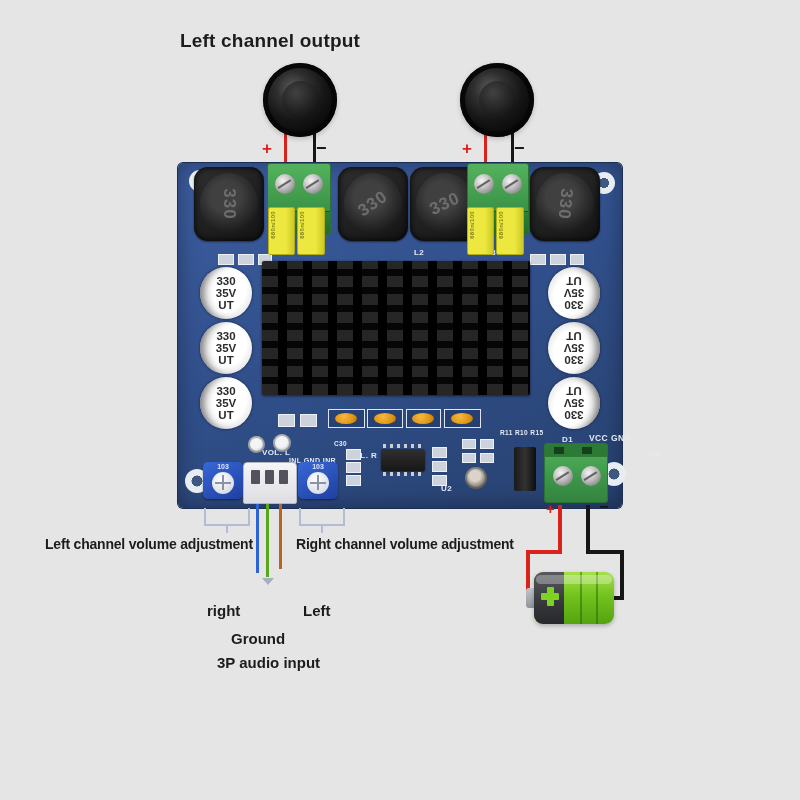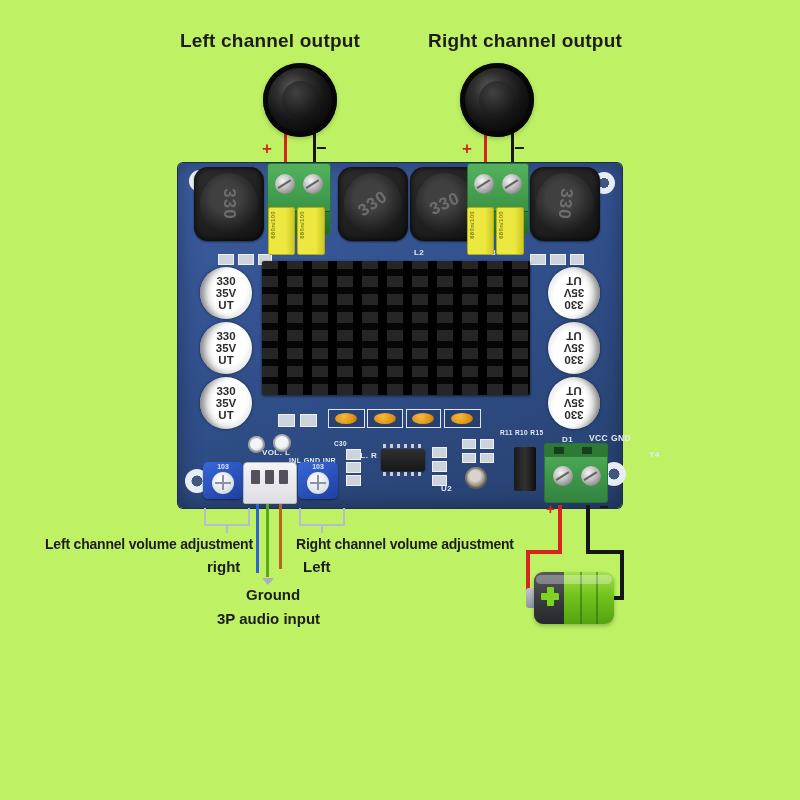--- a/index.html
+++ b/index.html
@@ -1,20 +1,20 @@
 <!DOCTYPE html>
 <html><head>
 <meta charset="utf-8">
 <style>
   html,body{margin:0;padding:0;background:#fff;}
-  #stage{position:relative;width:800px;height:800px;background:#bef264;overflow:hidden;
+  #stage{position:relative;width:800px;height:800px;background:#e5e5e5;overflow:hidden;
          font-family:"Liberation Sans",sans-serif;}
   .lab{position:absolute;font-weight:700;color:#1c1c1c;white-space:nowrap;}
   .lab.big{font-size:19px;letter-spacing:.2px;}
-  .lab.med{font-size:15px;}
+  .lab.med{font-size:15px;margin-top:44px;}
   .lab.sm{font-size:14px;letter-spacing:-.2px;}
   .lab.pw{font-size:16px;}
   .plus{position:absolute;font-weight:700;font-size:17px;color:#d8241c;}
   .minus{position:absolute;font-weight:700;font-size:18px;color:#141414;}
   .speaker{position:absolute;border-radius:50%;
     background:radial-gradient(circle at 40% 34%, #5c5c5c 0%, #2f2f2f 24%, #161616 48%, #070707 76%, #000 100%);
     box-shadow:inset 0 0 0 5px rgba(5,5,5,.9), 0 2px 5px rgba(0,0,0,.2);}
   .speaker .cone{position:absolute;left:25%;top:24%;width:50%;height:50%;border-radius:50%;
     background:radial-gradient(circle at 38% 32%, #414141, #161616 75%);}
   .wire{position:absolute;}
@@ -93,21 +93,20 @@
   .battery .seam{position:absolute;top:0;bottom:0;width:2px;background:rgba(35,90,8,.45);}
   .battery .gloss{position:absolute;left:2px;right:2px;top:3px;height:9px;border-radius:6px;
     background:rgba(255,255,255,.3);}
 </style>
 </head>
 <body>
 
 <div id="stage">
 
   <div class="lab big" style="left:180px;top:30px;">Left channel output</div>
-  <div class="lab big" style="left:428px;top:30px;">Right channel output</div>
 
   <div class="wire" style="left:284px;top:126px;width:3px;height:44px;background:#d8241c;"></div>
   <div class="wire" style="left:313px;top:126px;width:3px;height:44px;background:#161616;"></div>
   <div class="wire" style="left:484px;top:126px;width:3px;height:44px;background:#d8241c;"></div>
   <div class="wire" style="left:511px;top:126px;width:3px;height:44px;background:#161616;"></div>
 
   <div class="speaker" style="left:263px;top:63px;width:74px;height:74px;">
     <div class="cone"></div>
   </div>
   <div class="speaker" style="left:460px;top:63px;width:74px;height:74px;">
@@ -269,21 +268,21 @@
 
   <div class="wire" style="left:256px;top:504px;width:3px;height:69px;background:#2e62d9;"></div>
   <div class="wire" style="left:266px;top:504px;width:3px;height:73px;background:#58a81c;"></div>
   <div class="wire" style="left:279px;top:504px;width:3px;height:65px;background:#b8651f;"></div>
   <div class="gnd-arrow" style="left:262px;top:578px;"></div>
 
   <div class="lab sm" style="left:45px;top:536px;">Left channel volume adjustment</div>
   <div class="lab sm" style="left:296px;top:536px;">Right channel volume adjustment</div>
   <div class="lab med" style="left:207px;top:558px;">right</div>
   <div class="lab med" style="left:303px;top:558px;">Left</div>
-  <div class="lab med" style="left:246px;top:586px;">Ground</div>
+  <div class="lab med" style="left:231px;top:586px;">Ground</div>
   <div class="lab med" style="left:217px;top:610px;">3P audio input</div>
 
   <div class="plus" style="left:546px;top:500px;font-size:15px;">+</div>
   <div class="minus" style="left:599px;top:498px;font-size:16px;">−</div>
   <div class="wire" style="left:558px;top:505px;width:4px;height:49px;background:#d8241c;"></div>
   <div class="wire" style="left:526px;top:550px;width:36px;height:4px;background:#d8241c;"></div>
   <div class="wire" style="left:526px;top:550px;width:4px;height:50px;background:#d8241c;"></div>
   <div class="wire" style="left:526px;top:596px;width:14px;height:4px;background:#d8241c;"></div>
   <div class="wire" style="left:586px;top:505px;width:4px;height:49px;background:#161616;"></div>
   <div class="wire" style="left:586px;top:550px;width:38px;height:4px;background:#161616;"></div>

